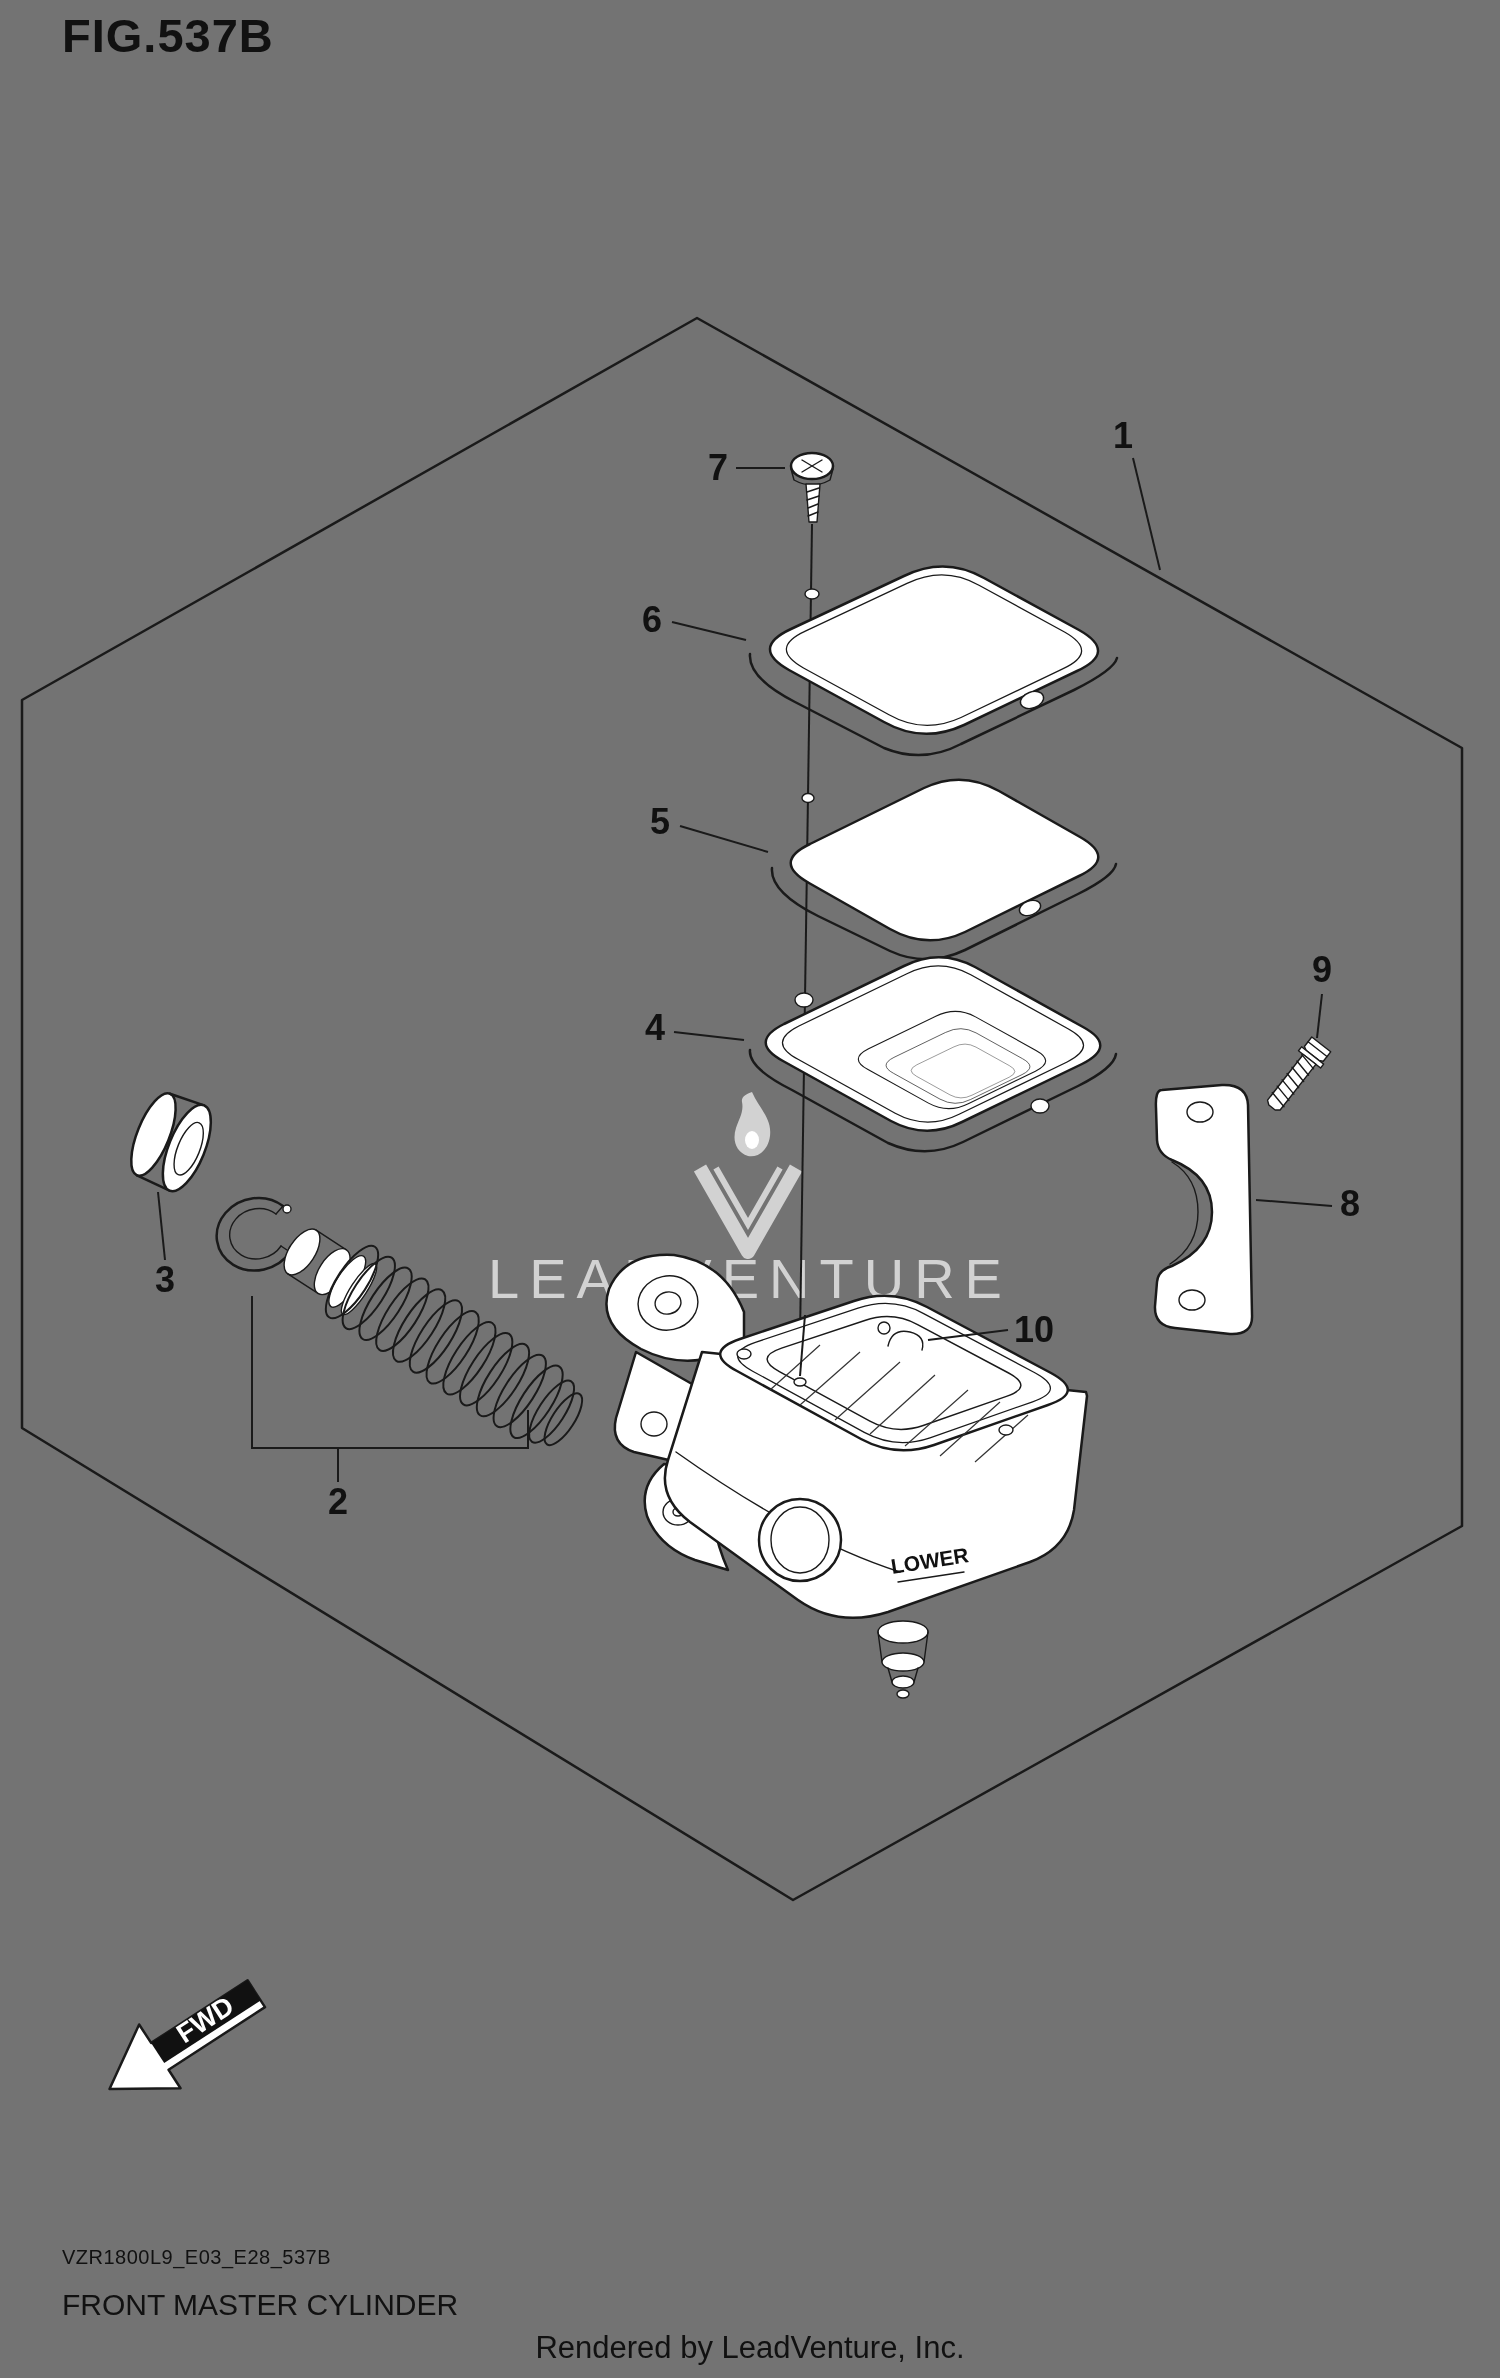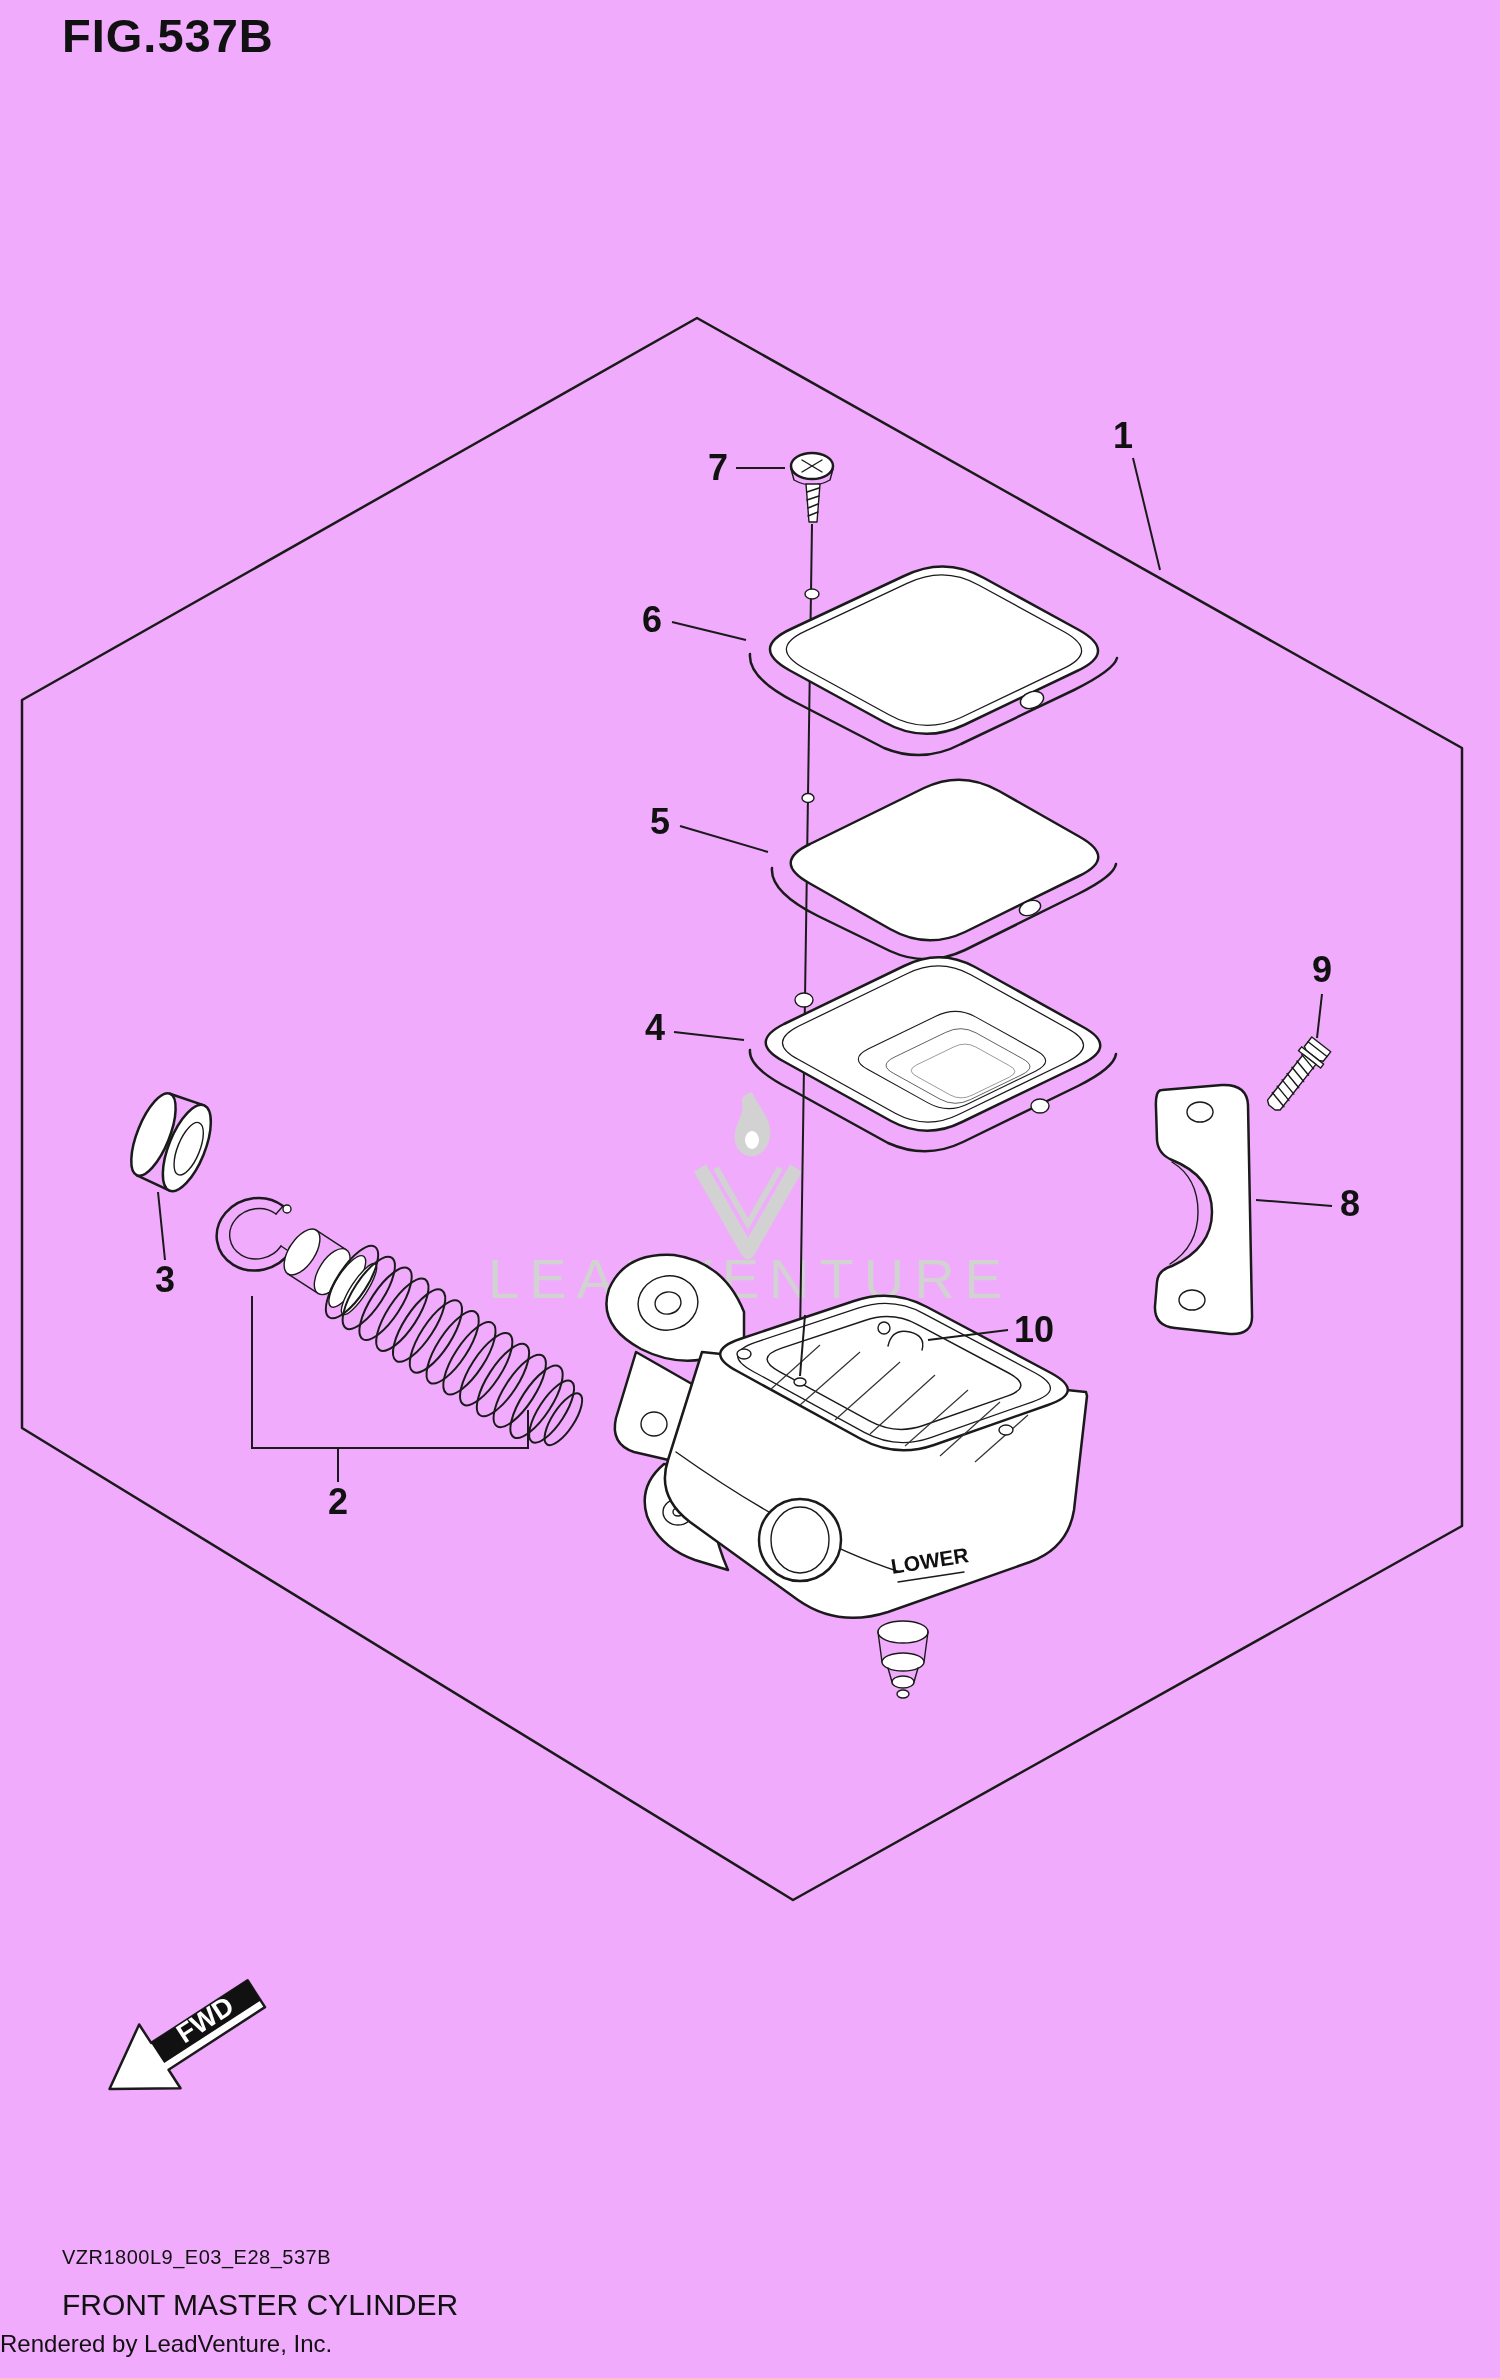--- a/index.html
+++ b/index.html
@@ -1,23 +1,23 @@
 <!DOCTYPE html>
 <html><head>
 <meta charset="utf-8">
 <style>
   html,body{margin:0;padding:0;background:#fff;}
-  .page{position:relative;width:1500px;height:2378px;background:#f0abfc;overflow:hidden;
+  .page{position:relative;width:1500px;height:2378px;background:#737373;overflow:hidden;
         font-family:"Liberation Sans",sans-serif;color:#111;}
   .title{position:absolute;left:62px;top:8px;margin:0;font-size:47px;font-weight:bold;
          letter-spacing:1px;font-family:"Liberation Sans",sans-serif;}
   .diagram-svg{position:absolute;left:0;top:0;}
   .footer-code{position:absolute;left:62px;top:2246px;font-size:20px;letter-spacing:.5px;}
   .footer-name{position:absolute;left:62px;top:2288px;font-size:30px;}
-  .footer-rendered{position:absolute;left:0;top:2330px;width:100%;text-align:left;font-size:24px;}
+  .footer-rendered{position:absolute;left:0;top:2330px;width:100%;text-align:center;font-size:31px;}
   
   .ln{fill:none;stroke:#1a1a1a;stroke-width:2.5;stroke-linecap:round;stroke-linejoin:round;}
   .fw{fill:#ffffff;stroke:#1a1a1a;stroke-width:2.5;stroke-linejoin:round;}
   .thin{stroke-width:1.4;}
   .lead{fill:none;stroke:#1a1a1a;stroke-width:2;}
   .num{font-size:36px;font-weight:bold;fill:#111;font-family:"Liberation Sans",sans-serif;}
   .wm{fill:#d2d2d2;}
 </style>
 </head>
 <body>

